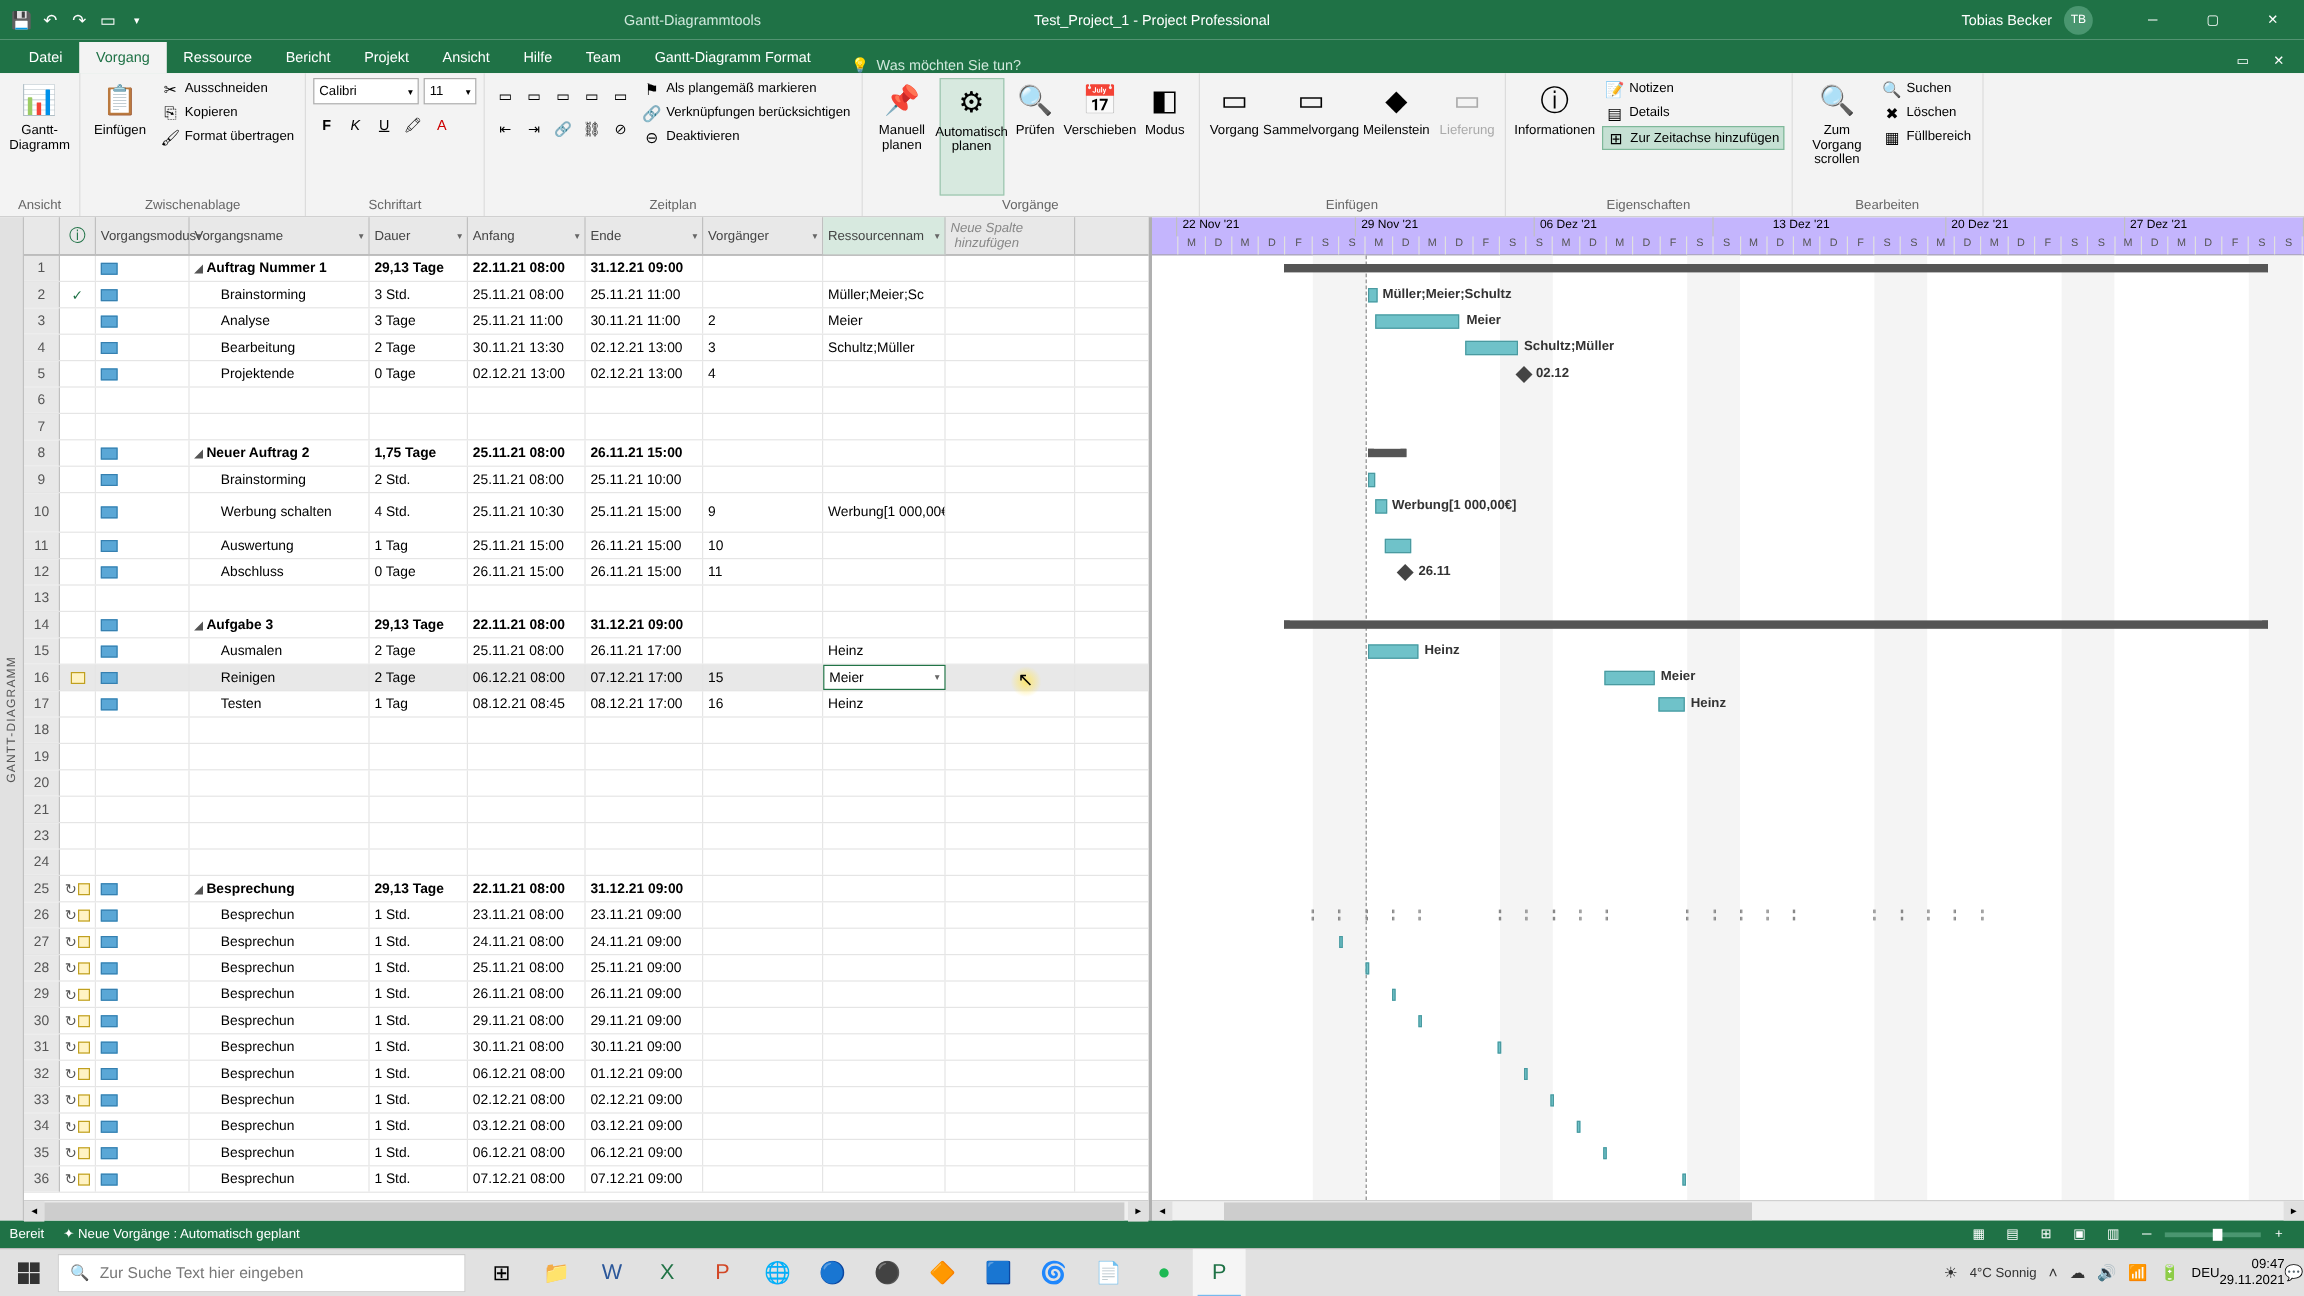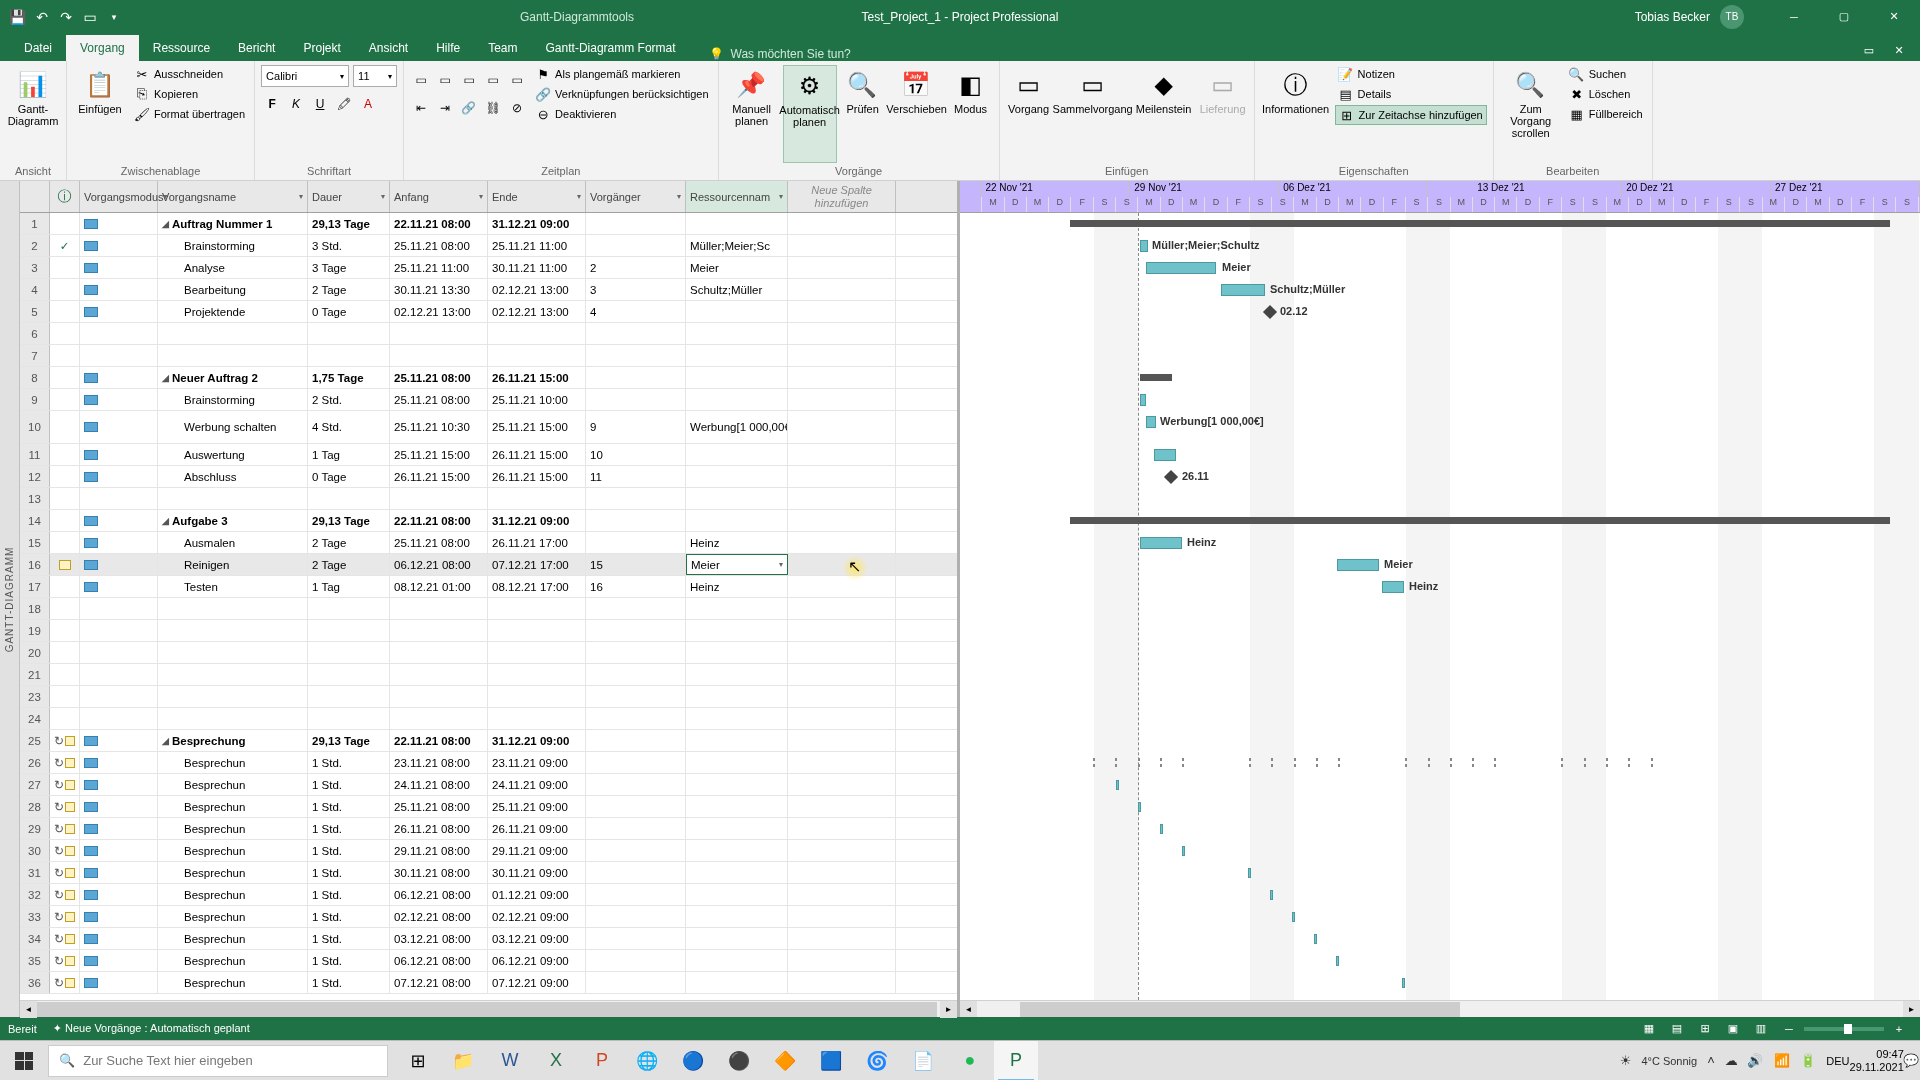--- a/index.html
+++ b/index.html
@@ -53,21 +53,21 @@
 .gh-arrow { font-size: 8px; color: #666; }
 .col-rownum { width: 30px; justify-content: center; }
 .col-info { width: 30px; justify-content: center; }
 .col-mode { width: 78px; }
 .col-name { width: 150px; }
 .col-dur { width: 82px; }
 .col-start { width: 98px; }
 .col-end { width: 98px; }
 .col-pred { width: 100px; }
 .col-res { width: 102px; }
-.col-new { width: 108px; text-align: center; color: #888; font-style: italic; justify-content: center; line-height: 1.1; }
+.col-new { width: 108px; text-align: center; color: #888; font-style: italic; justify-content: flex-start; line-height: 1.1; }
 
 
 .grid-body { flex: 1; overflow: hidden; background: #fff; }
 .grid-row { display: flex; height: 22px; border-bottom: 1px solid #e5e5e5; font-size: 11.5px; }
 .grid-row.tall { height: 33px; }
 .grid-row.sel { background: #e8e8e8; }
 .gc { border-right: 1px solid #e5e5e5; padding: 2px 4px; overflow: hidden; white-space: nowrap; display: flex; align-items: center; }
 .gc.bold { font-weight: 700; }
 .gc.sel { border: 1px solid #227447; background: #fff; }
 .rownum { background: #e8e8e8; justify-content: center; color: #555; border-right: 1px solid #c0c0c0; }
@@ -635,21 +635,21 @@
           <div class="gc col-new"></div>
         </div>
         <div class="grid-row">
           <div class="gc rownum col-rownum">17</div>
           <div class="gc col-info info-icon-cell"></div>
           <div class="gc col-mode">
             <span class="mode-icon"></span>
           </div>
           <div class="gc col-name" style="padding-left:26px">Testen</div>
           <div class="gc col-dur">1 Tag</div>
-          <div class="gc col-start">08.12.21 01:00</div>
+          <div class="gc col-start">08.12.21 08:45</div>
           <div class="gc col-end">08.12.21 17:00</div>
           <div class="gc col-pred">16</div>
           <div class="gc col-res">Heinz</div>
           <div class="gc col-new"></div>
         </div>
         <div class="grid-row">
           <div class="gc rownum col-rownum">18</div>
           <div class="gc col-info info-icon-cell"></div>
           <div class="gc col-mode"></div>
           <div class="gc col-name" style=""></div>

